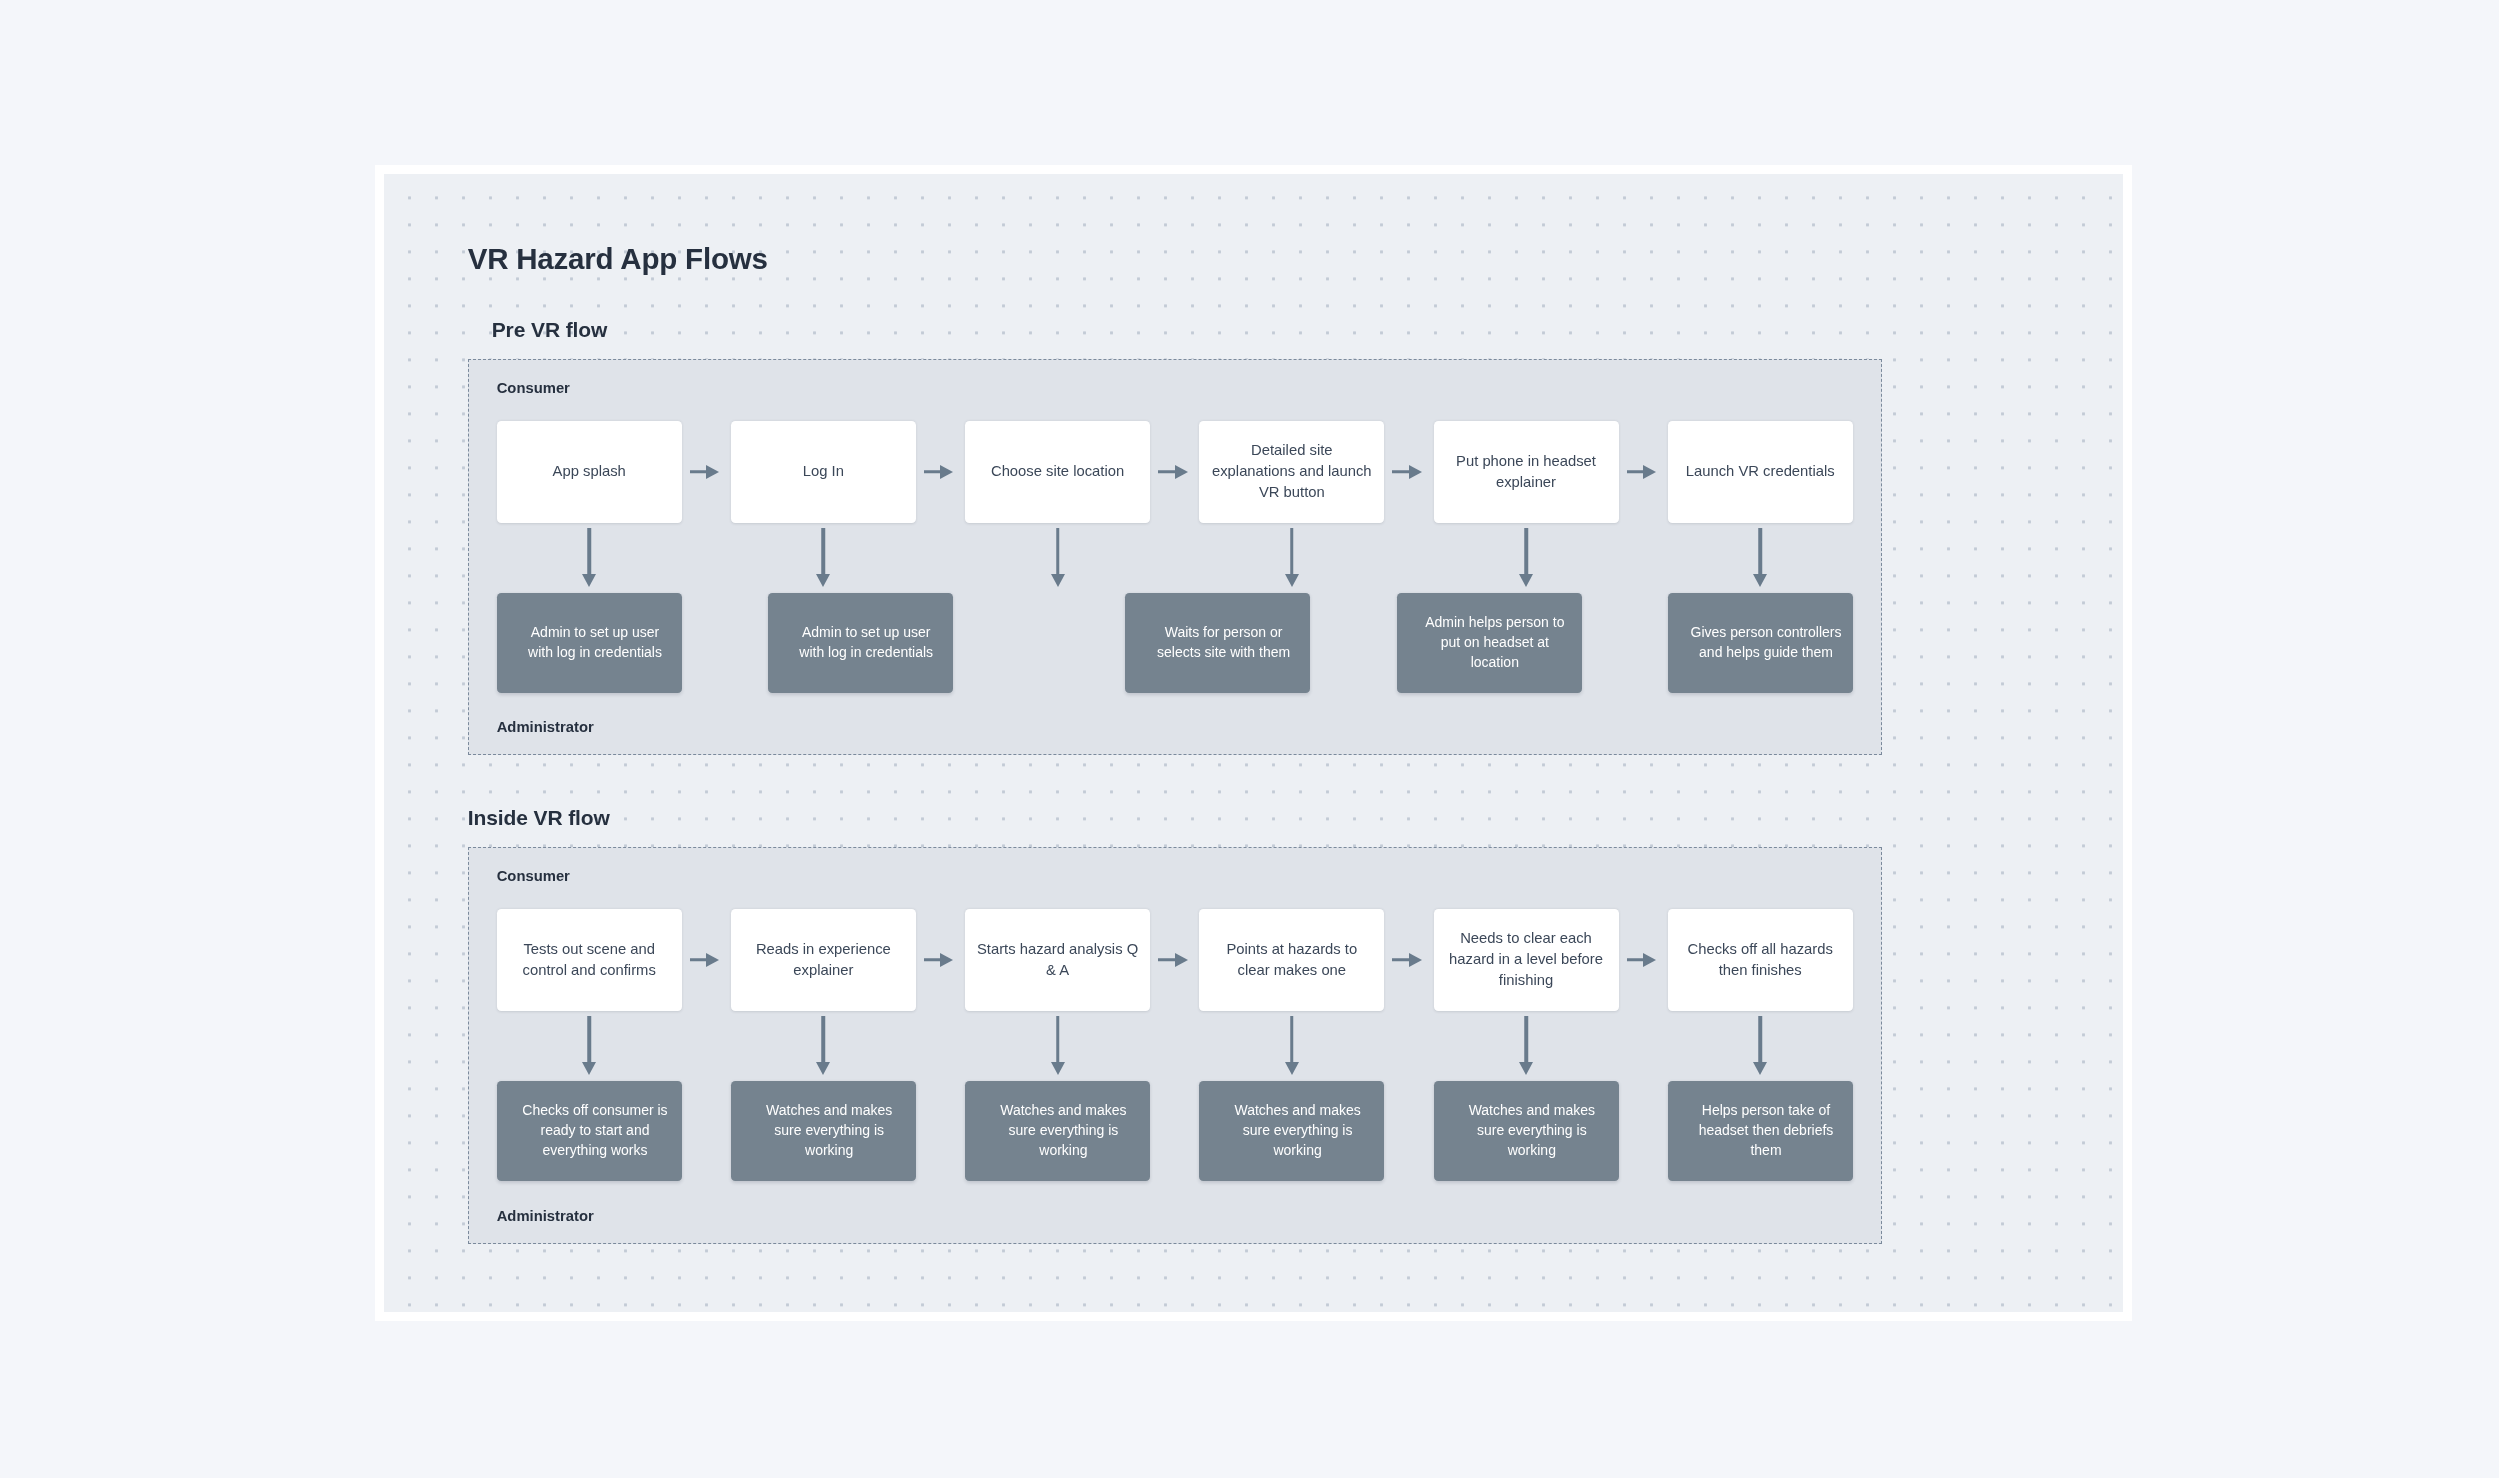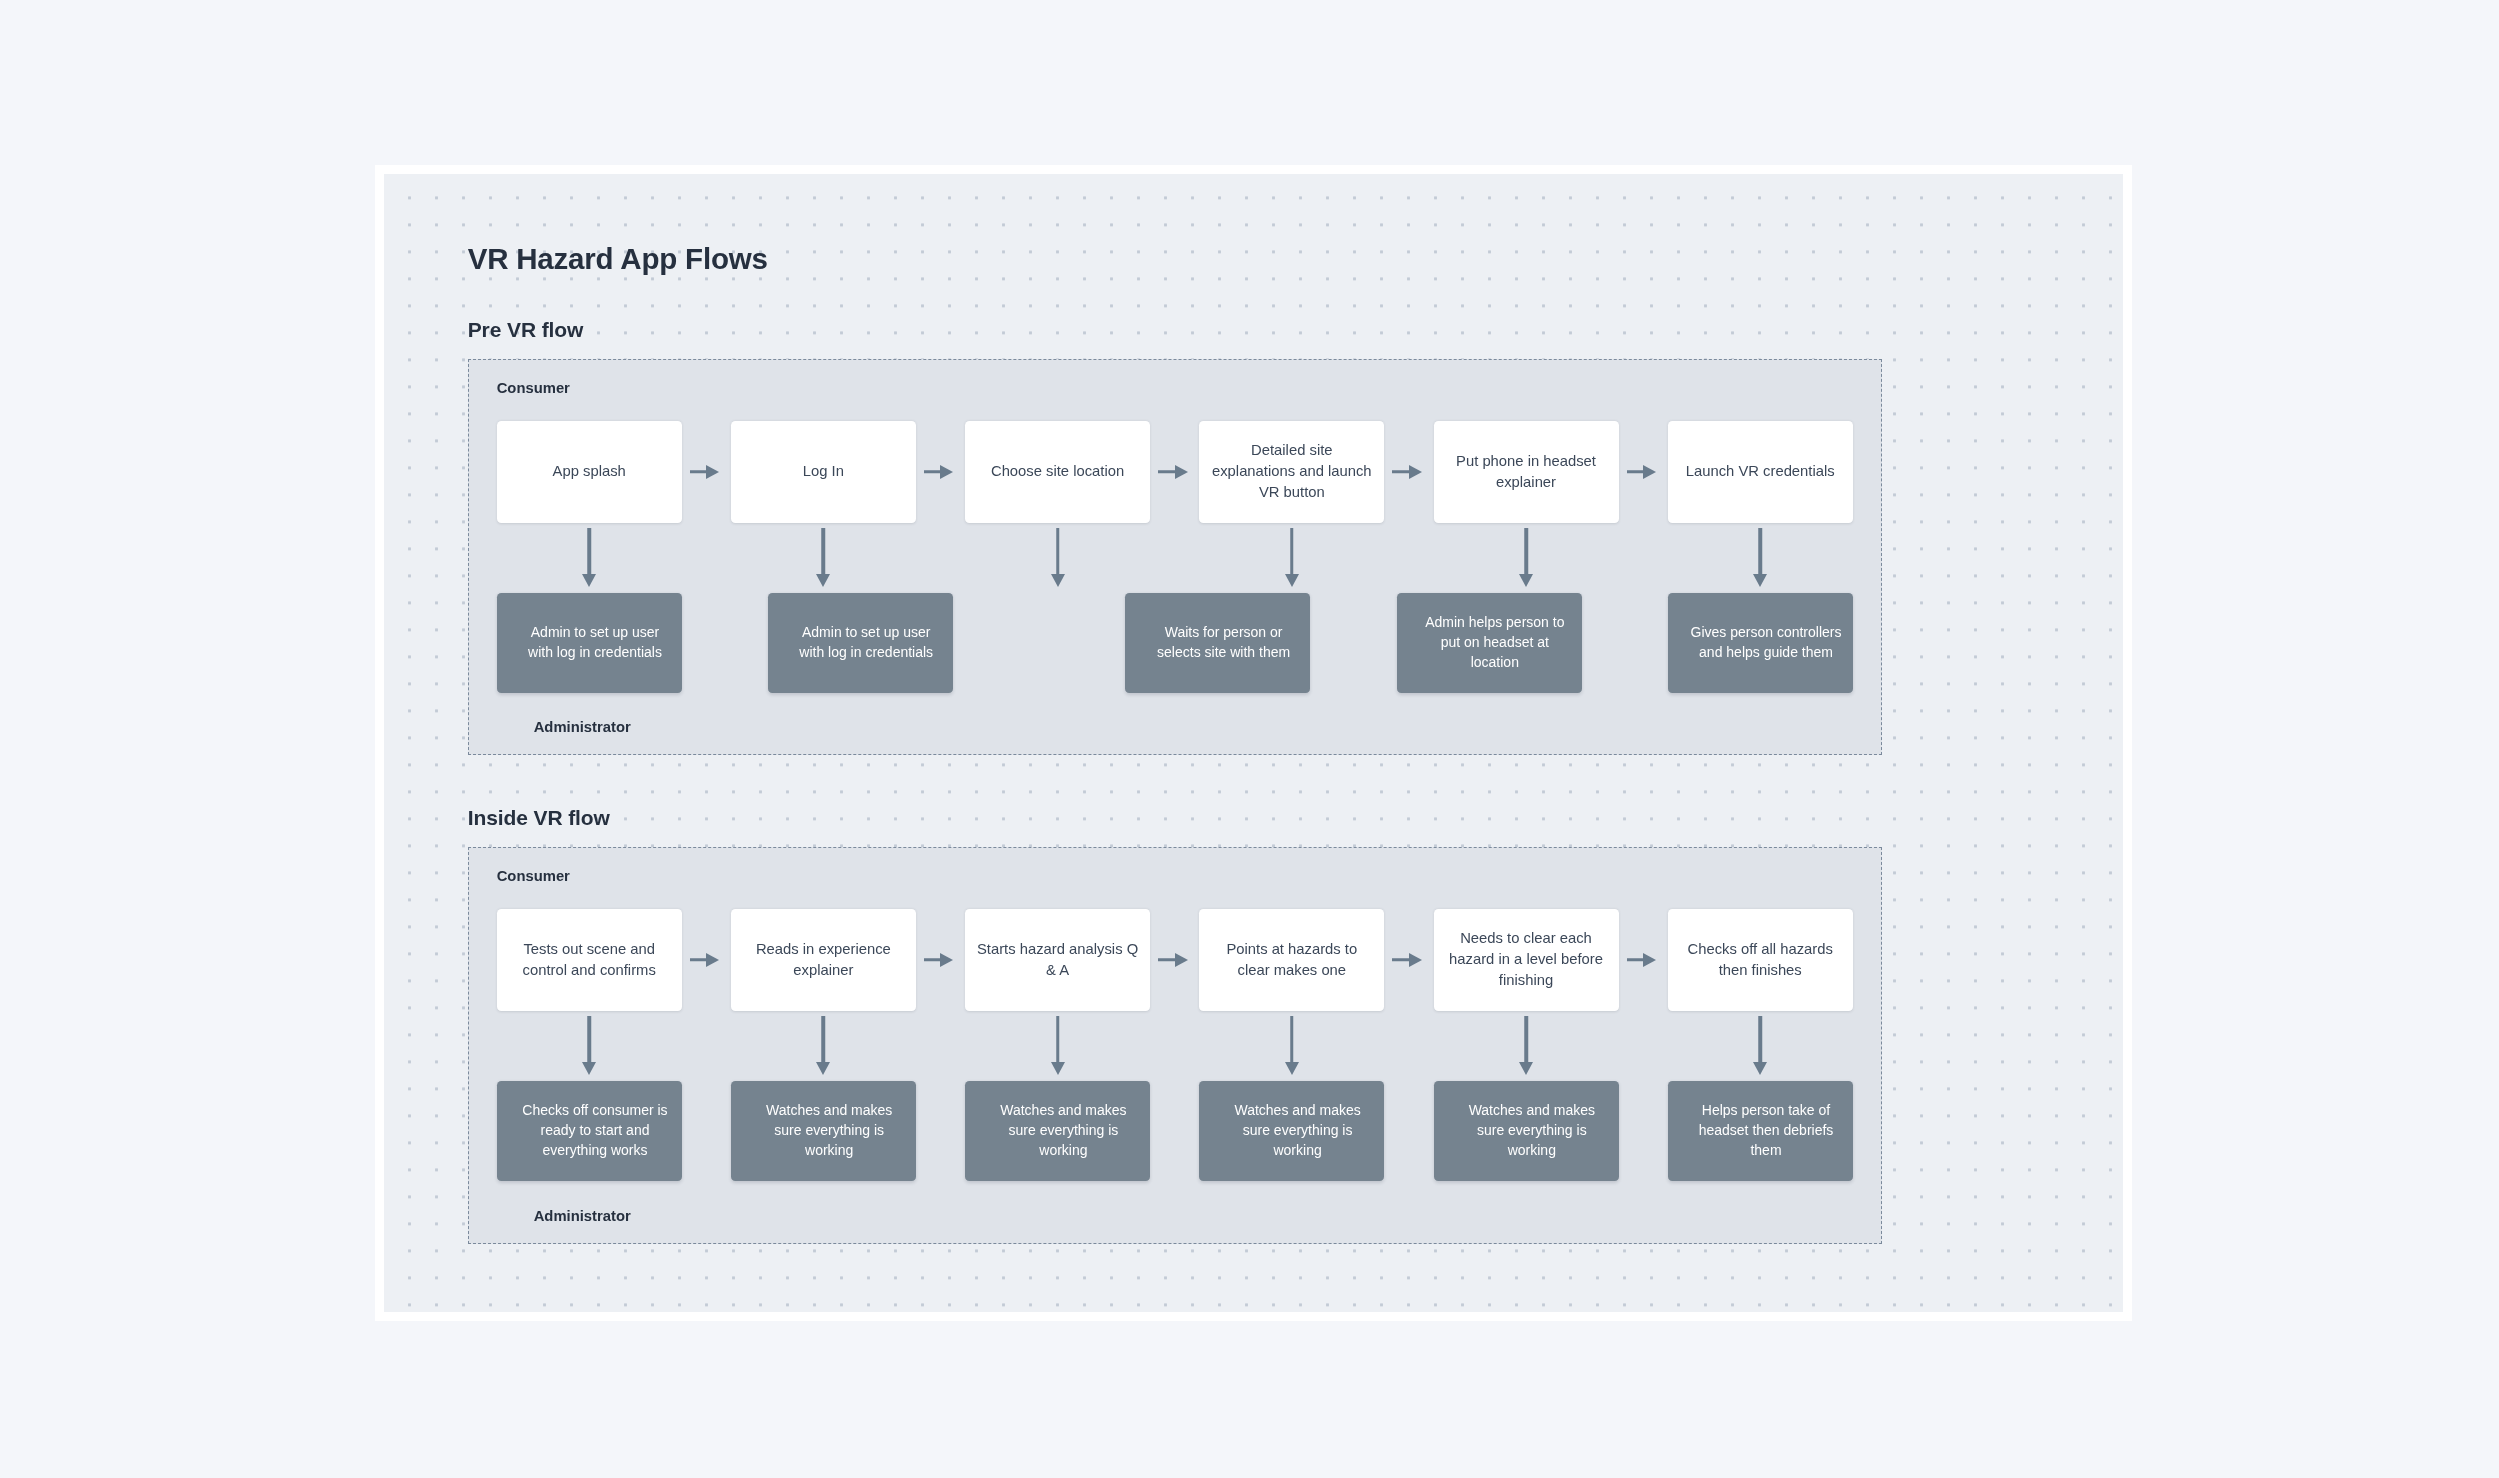--- a/index.html
+++ b/index.html
@@ -49,21 +49,21 @@
     letter-spacing: -0.2px;
   }
   .section-title {
     position: absolute;
     left: 84px;
     font-size: 21px;
     font-weight: bold;
     color: #26303f;
     letter-spacing: -0.1px;
   }
-  #section-title-0 { top: 144px; }
+  #section-title-0 { top: 144px; margin-left: 24px; }
   #section-title-1 { top: 632px; }
 
   
   .swimlane {
     position: absolute;
     left: 84px;
     width: 1414px;
     border: 1.7px dashed #7b8a9c;
     background: #dfe3e9;
     box-sizing: border-box;
@@ -72,21 +72,21 @@
   #swimlane-1 { top: 673px; height: 397px; }
 
   .lane-label {
     position: absolute;
     left: 28px;
     font-size: 14.8px;
     font-weight: bold;
     color: #26303f;
   }
   .lane-label-top { top: 20px; }
-  .lane-label-bottom { bottom: 19px; margin-left: 37px; }
+  .lane-label-bottom { bottom: 19px; }
 
   
   .flow-row {
     position: absolute;
     left: 28px;
     right: 28px;
     display: flex;
     align-items: center;
     justify-content: space-between;
   }

